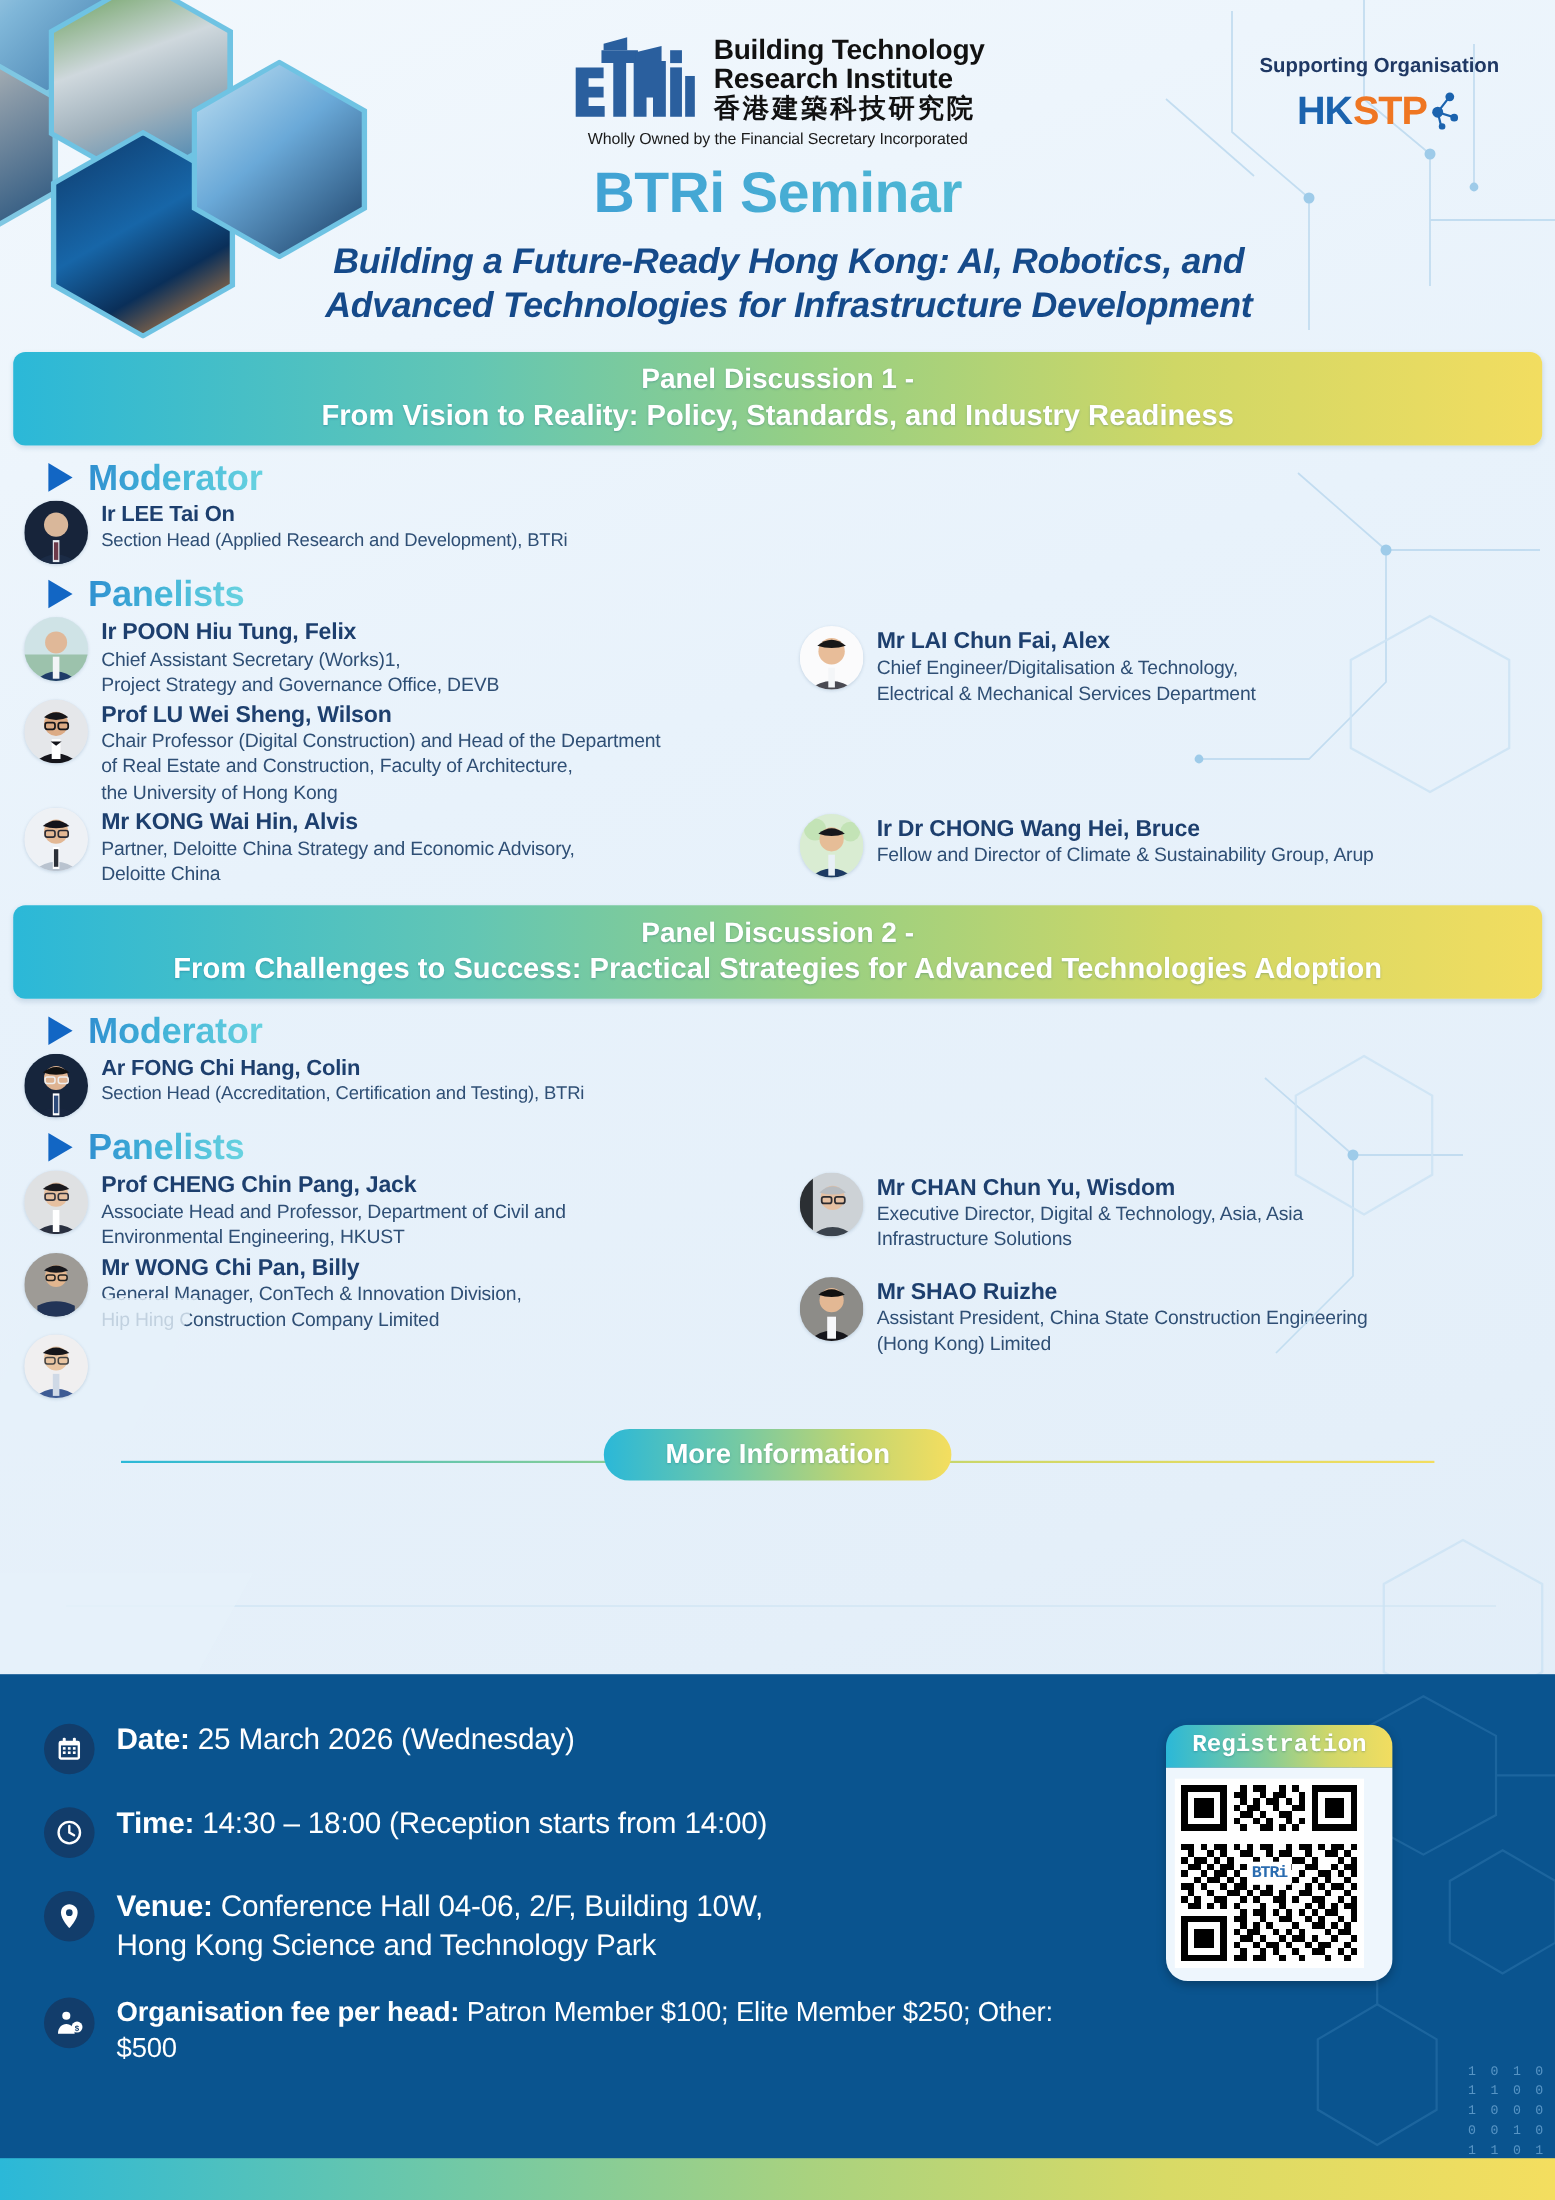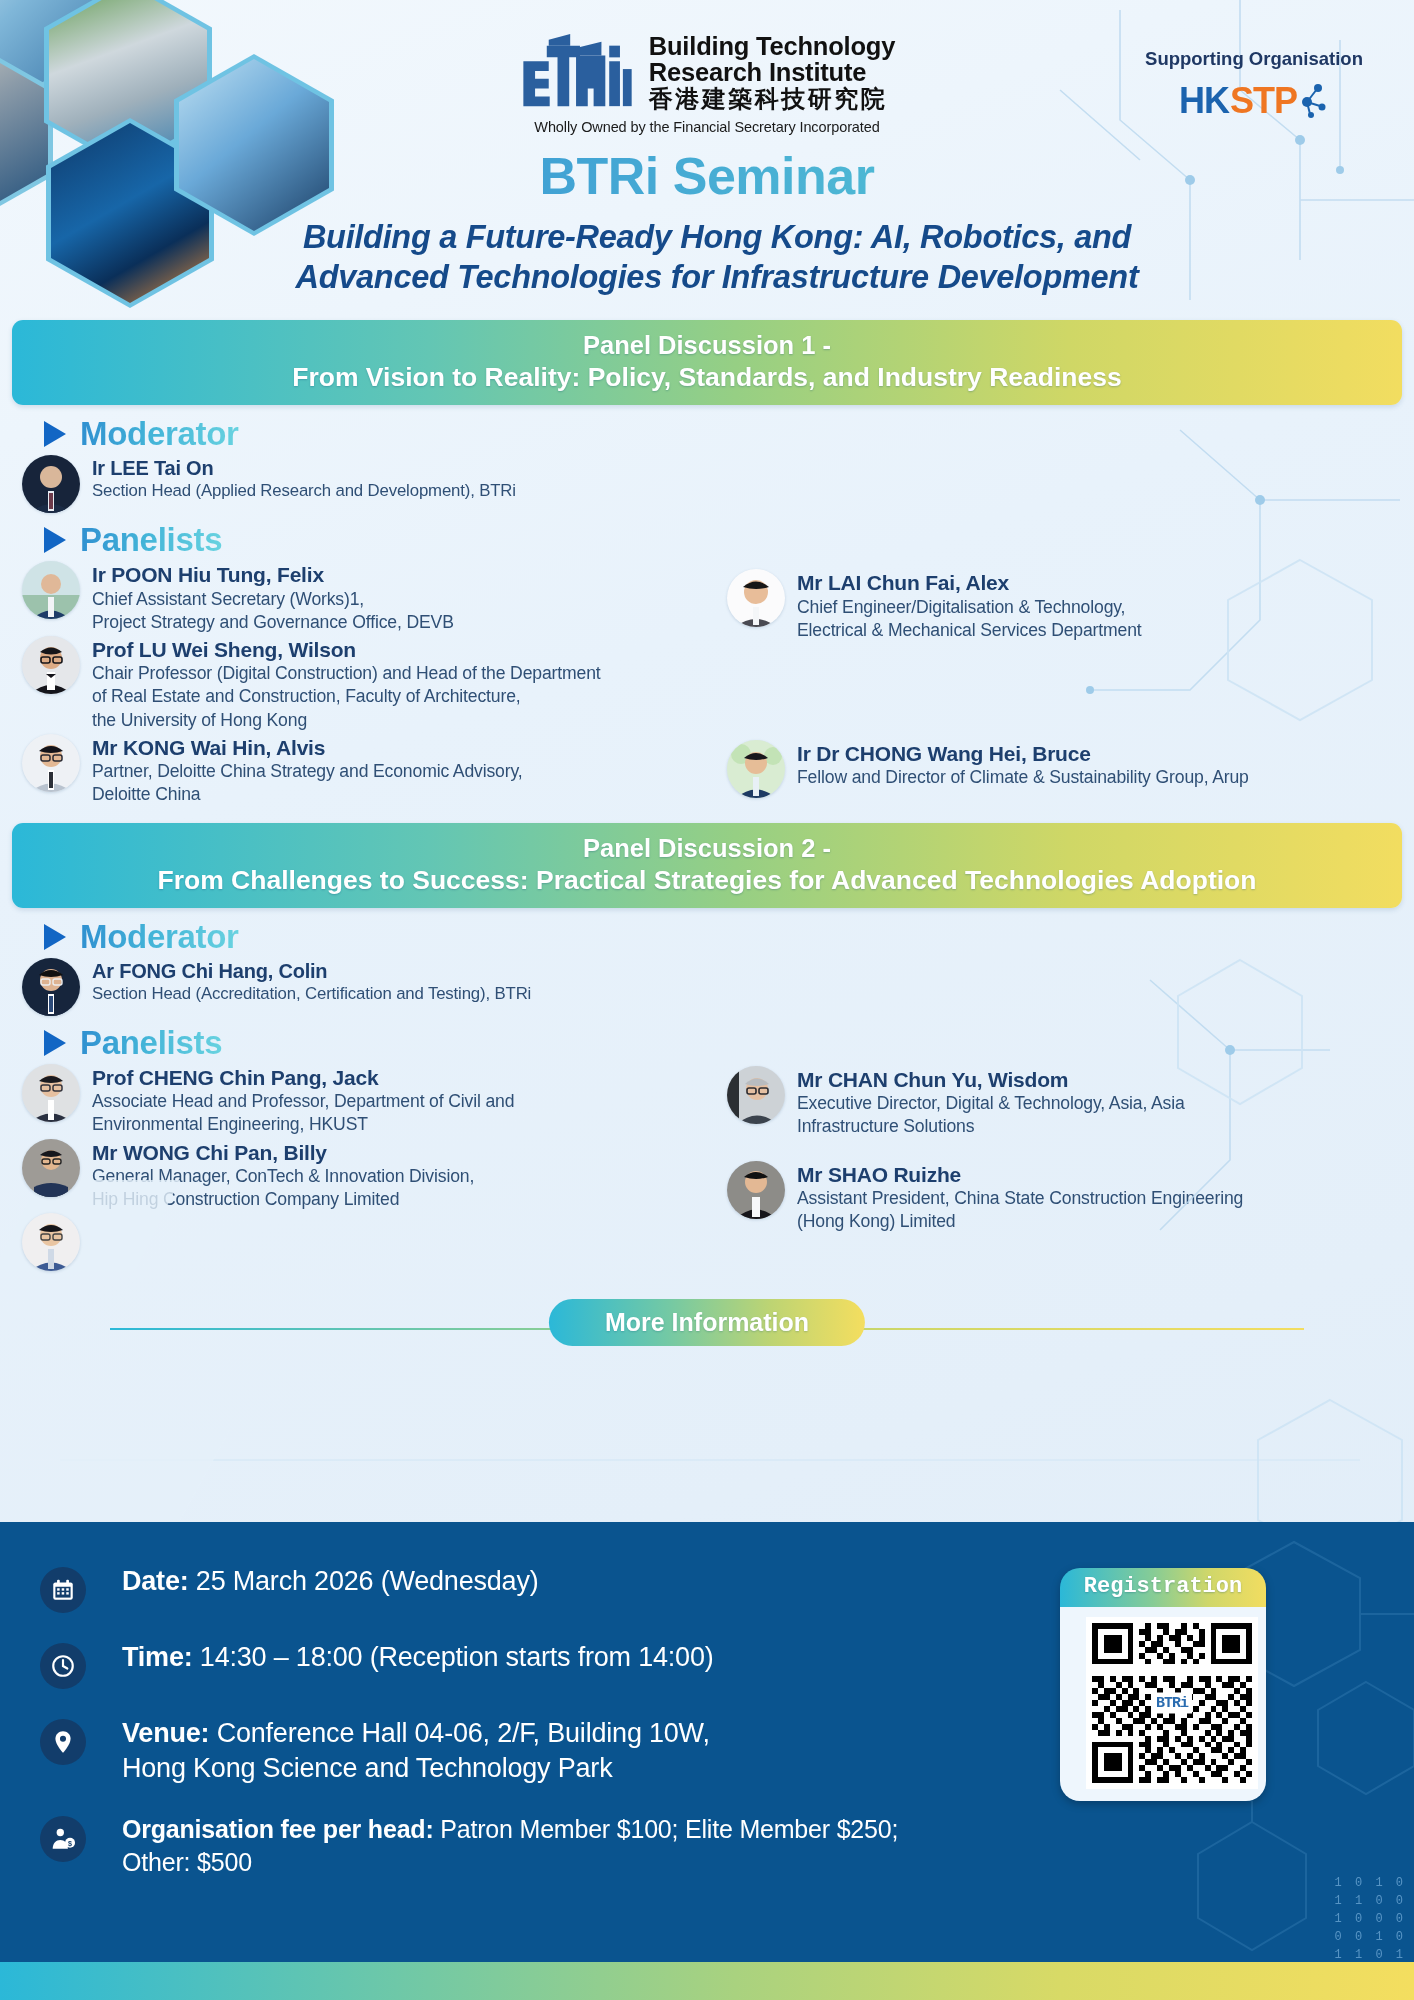--- a/index.html
+++ b/index.html
@@ -123,40 +123,40 @@
     position:absolute; left:0; right:0; bottom: 0; height: 478px;
     background: #0a548f; overflow:hidden;
   }
   .bottom .binary {
     position:absolute; right: 8px; bottom: 18px; width: 110px;
     font-family:"Liberation Mono", monospace; font-size: 12px; color: rgba(150,200,240,0.55);
     line-height: 1.5; letter-spacing: 3px; text-align:right;
   }
   .bottom .hexdeco { position:absolute; right: 0; top: 0; width: 420px; height: 470px; opacity:.5; }
   .info-list { position:relative; padding: 42px 0 0 40px; width: 960px; }
-  .info-row { display:flex; align-items:flex-start; gap: 36px; margin-bottom: 27px; }
+  .info-row { display:flex; align-items:flex-start; gap: 20px; margin-bottom: 27px; }
   .info-icon {
     width: 46px; height: 46px; border-radius: 50%; background:#123d6b;
     display:flex; align-items:center; justify-content:center; flex:0 0 auto; margin-top: 3px;
   }
   .info-icon svg { width: 26px; height: 26px; }
   .info-text { font-size: 27px; color:#fff; line-height: 1.3; letter-spacing:-0.2px; }
   .info-text b { font-weight: 800; }
   .fee .info-text { font-size: 25px; }
 
   .reg-card {
     position:absolute; right: 148px; top: 46px; width: 206px;
     border-radius: 20px; overflow:hidden; box-shadow: 0 3px 9px rgba(0,0,0,0.25); font-family: Liberation Mono, monospace;
   }
   .reg-head {
     background: linear-gradient(90deg,#2bb8d8 0%, #86cc96 45%, #cfd76a 72%, #f2dd60 100%);
     color:#fff; font-size: 22px; font-weight: 800; text-align:center; padding: 6px 0 8px;
     text-shadow: 0 1px 2px rgba(0,80,110,0.3);
   }
-  .reg-body { background:#eef6fd; padding: 10px 8px 12px; display:flex; justify-content:flex-end; }
+  .reg-body { background:#eef6fd; padding: 10px 8px 12px; display:flex; justify-content:flex-start; }
   .qr { width: 172px; height: 172px; background:#fff; position:relative; }
   .qr svg { display:block; }
   .qr-logo {
     position:absolute; left:50%; top:50%; transform:translate(-50%,-50%);
     background:#fff; padding: 3px 4px; font-size: 15px; font-weight: 800; color:#2a6cb0;
     letter-spacing:-1px; line-height:1;
   }
   .footer-stripe {
     position:absolute; left:0; right:0; bottom:0; height: 38px;
     background: linear-gradient(90deg,#2bb8d8 0%, #6ec8a8 28%, #a9d27f 52%, #d8da66 75%, #f4de5f 100%);

